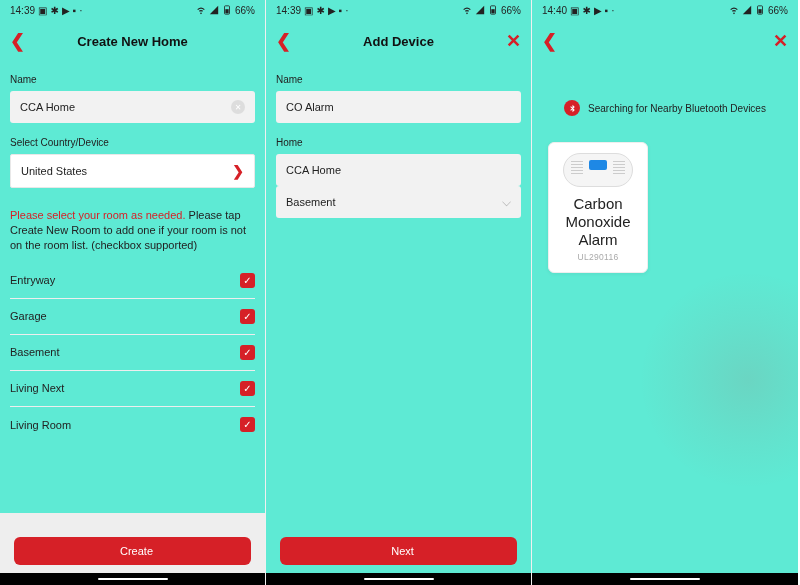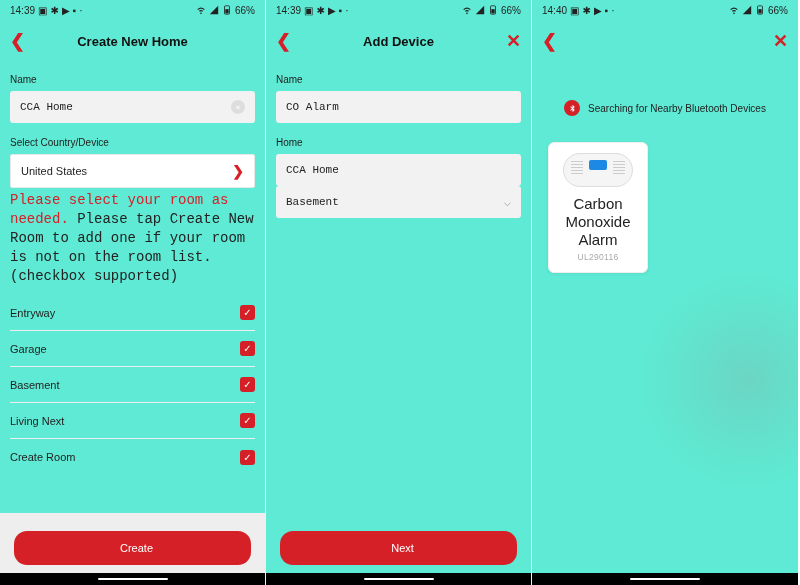--- a/index.html
+++ b/index.html
@@ -10,33 +10,33 @@
   .statusbar { height: 22px; display: flex; justify-content: space-between; align-items: center; padding: 0 10px; font-size: 10px; color: #222; }
   .sb-left, .sb-right { display: flex; align-items: center; gap: 3px; }
   .sb-left span, .sb-right span { font-size: 10px; line-height: 1; }
   .icon-svg { width: 10px; height: 10px; }
   .header { height: 38px; display: flex; align-items: center; justify-content: center; position: relative; }
   .header .back { position: absolute; left: 10px; color: #d62027; font-size: 18px; font-weight: bold; }
   .header .close { position: absolute; right: 10px; color: #d62027; font-size: 18px; font-weight: bold; }
   .header .title { font-size: 13px; font-weight: 600; color: #111; }
   .content { flex: 1; overflow: hidden; padding: 0 10px; }
   .label { font-size: 10px; color: #222; margin-top: 14px; margin-bottom: 6px; }
-  .field { background: #f2f2f2; border-radius: 3px; height: 32px; display: flex; align-items: center; justify-content: space-between; padding: 0 10px; font-size: 11px; color: #222; font-family: Liberation Mono, monospace; }
+  .field { background: #f2f2f2; border-radius: 3px; height: 32px; display: flex; align-items: center; justify-content: space-between; padding: 0 10px; font-size: 11px; color: #222; }
   .field-clear { width: 14px; height: 14px; border-radius: 50%; background: #ddd; color: #fff; font-size: 8px; display: flex; align-items: center; justify-content: center; }
   .field-white { background: #fff; border: 1px solid #e8e8e8; border-radius: 2px; height: 34px; display: flex; align-items: center; justify-content: space-between; padding: 12px 10px; font-size: 11px; color: #222; }
   .chev-right { color: #d62027; font-size: 14px; font-weight: bold; }
   .chev-down { color: #aaa; font-size: 12px; }
-  .helper { font-size: 14px; color: #222; margin-top: 3px; line-height: 1.35; font-family: Liberation Mono, monospace; }
+  .helper { font-size: 11px; color: #222; margin-top: 20px; line-height: 1.35; }
   .helper .red { color: #d62027; }
   .roomlist { margin-top: 10px; }
   .roomrow { height: 36px; display: flex; align-items: center; justify-content: space-between; border-bottom: 1px solid #eee; font-size: 11px; color: #222; }
   .checkbox { width: 15px; height: 15px; background: #d62027; border-radius: 3px; display: flex; align-items: center; justify-content: center; color: #fff; font-size: 10px; }
   .btn-bar { position: absolute; bottom: 20px; left: 0; right: 0; padding: 0 14px; }
   .p1 .btn-bar-bg { position: absolute; left:0; right:0; bottom:12px; height: 60px; background: #eeeeee; }
-  .btn { background: #d62027; color: #fff; height: 34px; border-radius: 13px; display: flex; align-items: center; justify-content: center; font-size: 11px; font-weight: 500; position: relative; z-index: 2; padding-left: 8px; }
+  .btn { background: #d62027; color: #fff; height: 28px; border-radius: 6px; display: flex; align-items: center; justify-content: center; font-size: 11px; font-weight: 500; position: relative; z-index: 2; padding-left: 8px; }
   .android-nav { height: 12px; background: #000; display: flex; align-items: center; justify-content: center; }
   .android-nav .handle { width: 70px; height: 2px; background: #fff; border-radius: 2px; }
   
   .bt-line { display: flex; align-items: center; justify-content: center; gap: 8px; margin-top: 40px; }
   .bt-circle { width: 16px; height: 16px; border-radius: 50%; background: #d62027; color: #fff; display: flex; align-items: center; justify-content: center; font-size: 10px; }
   .bt-text { font-size: 10px; color: #222; }
   .card { width: 100px; margin: 26px 0 0 6px; background: #fff; border: 1px solid #eee; border-radius: 6px; box-shadow: 0 1px 4px rgba(0,0,0,.06); padding: 10px 6px 10px; text-align: center; }
   .device-img { width: 70px; height: 34px; margin: 0 auto 8px; position: relative; }
   .device-body { position:absolute; inset:0; background:#f5f5f5; border:1px solid #ddd; border-radius: 17px; }
   .device-screen { position:absolute; left:26px; top:7px; width:18px; height:10px; background:#1e88e5; border-radius:2px; }
@@ -116,21 +116,21 @@
         </div>
         <div class="roomrow">
           <span>Basement</span>
           <span class="checkbox">✓</span>
         </div>
         <div class="roomrow">
           <span>Living Next</span>
           <span class="checkbox">✓</span>
         </div>
         <div class="roomrow" style="border-bottom:none">
-          <span>Create Room</span>
+          <span>Living Room</span>
           <span class="checkbox">✓</span>
         </div>
       </div>
     </div>
 
     <div class="btn-bar-bg"></div>
     <div class="btn-bar">
       <div class="btn">Create</div>
     </div>
     <div class="android-nav">

